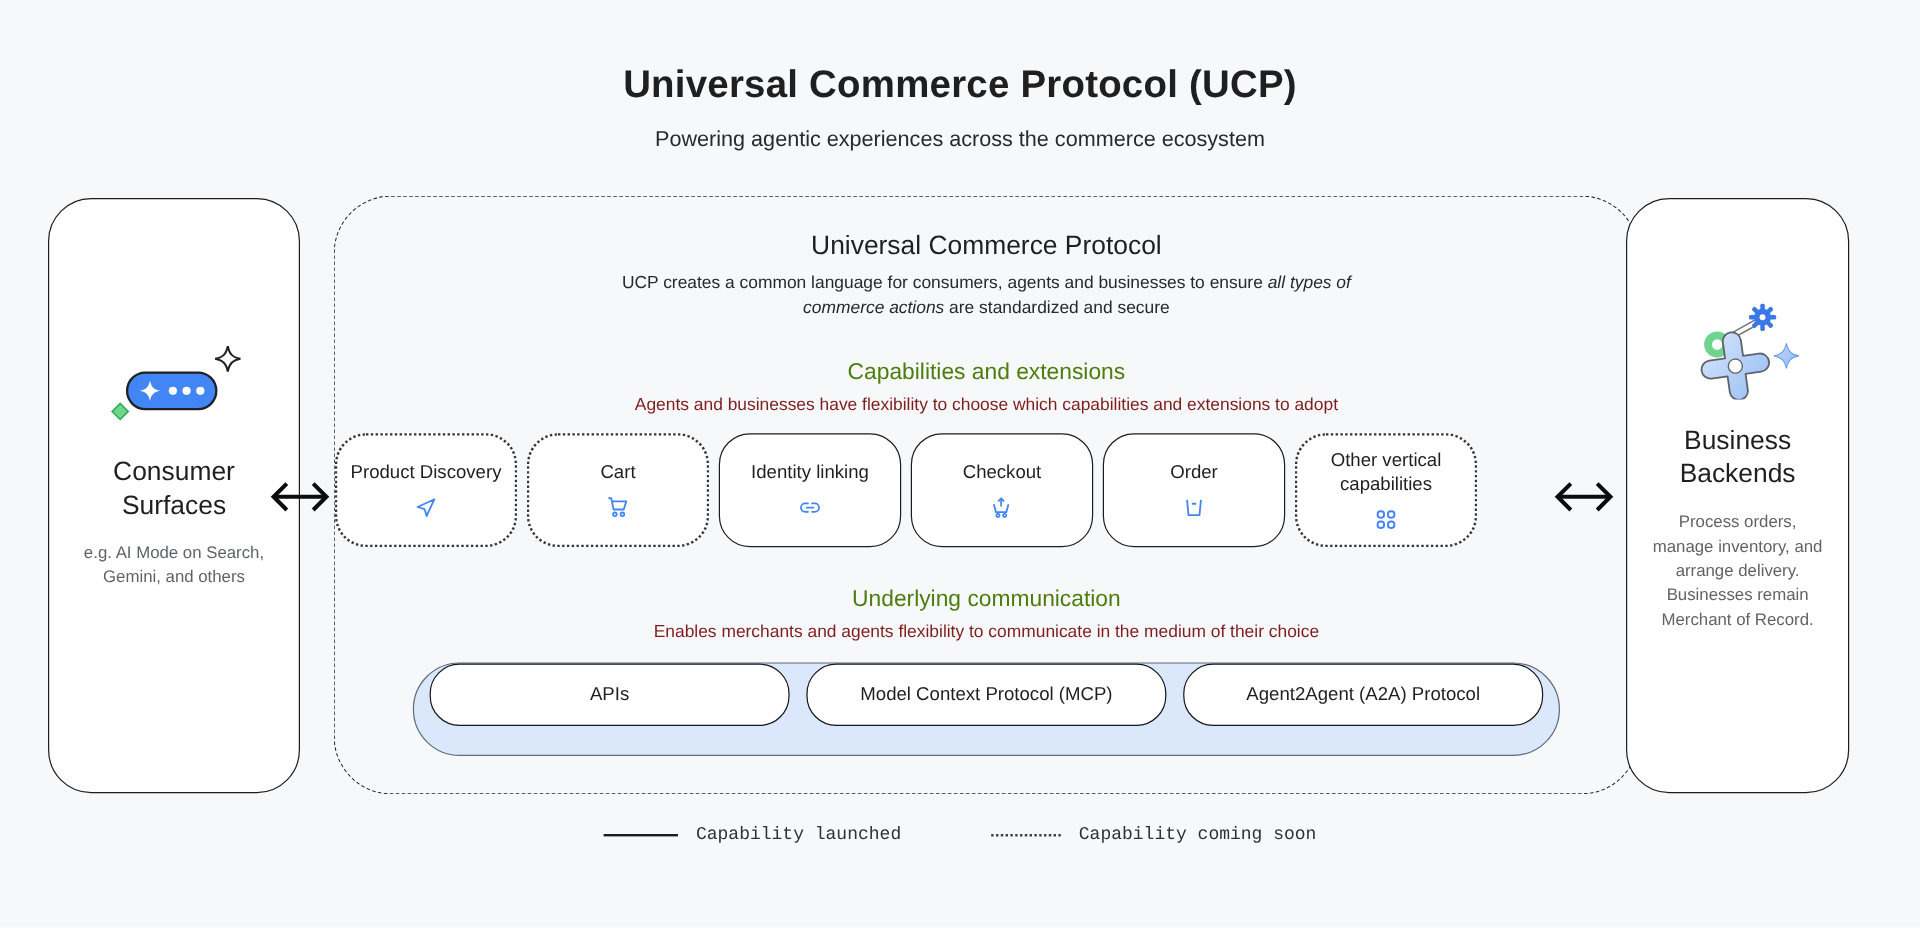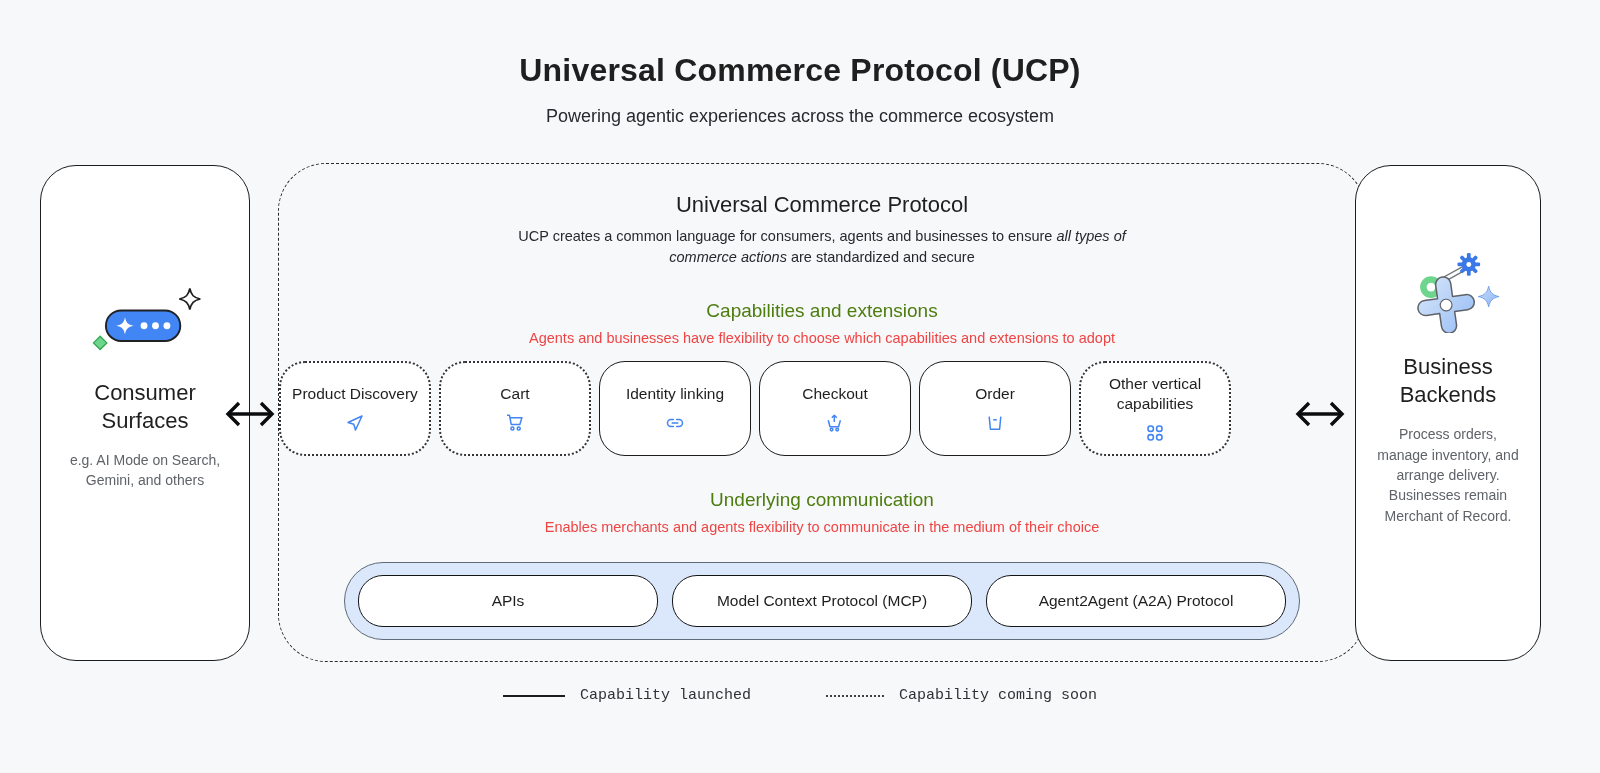--- a/index.html
+++ b/index.html
@@ -25,36 +25,36 @@
 
   
   .ucp{
     position:absolute;left:278px;top:163px;width:1088px;height:499px;
     border:1.5px dashed #27292c;border-radius:48px;box-sizing:border-box;text-align:center;
   }
   .ucp-title{margin-top:28px;font-size:22px;font-weight:500;color:#1f1f1f;}
   .ucp-desc{margin-top:8px;font-size:14.5px;line-height:1.42;color:#27292c;max-width:640px;margin-left:auto;margin-right:auto;}
   .sec{margin-top:33px;}
   .sec-title{font-size:19px;font-weight:500;color:#4d7c0f;}
-  .sec-sub{margin-top:8px;font-size:14.5px;color:#ef4444;}
+  .sec-sub{margin-top:8px;font-size:14.5px;color:#7f1d1d;}
 
   .cap-row{display:flex;gap:8px;justify-content:flex-start;margin-top:15px;}
   .cap-box{
     width:152px;height:95px;background:#fff;border-radius:26px;box-sizing:border-box;
     display:flex;flex-direction:column;align-items:center;justify-content:center;
     gap:9px;padding:0 8px;
   }
   .cap-box.launched{border:1.9px solid #1c1d1f;}
   .cap-box.soon{border:2px dotted #333538;}
   .cap-label{font-size:15.5px;line-height:1.3;color:#1f1f1f;}
 
   .band{
-    margin:27px auto 0;width:956px;height:78px;background:#dbe7fb;
+    margin:17px auto 0;width:956px;height:78px;background:#dbe7fb;
     border:1px solid #5f6b78;border-radius:39px;box-sizing:border-box;
-    display:flex;align-items:center;gap:14px;padding:0 13px;
+    display:flex;gap:14px;padding:0 13px;
   }
   .pill{
     flex:1;height:50px;background:#fff;border:1.8px solid #141517;border-radius:25px;
     display:flex;align-items:center;justify-content:center;font-size:15.5px;color:#1f1f1f;
   }
 
   .arrow{position:absolute;width:56px;height:34px;}
   .arrow-left{left:222px;top:397px;}
   .arrow-right{left:1292px;top:397px;}
 

